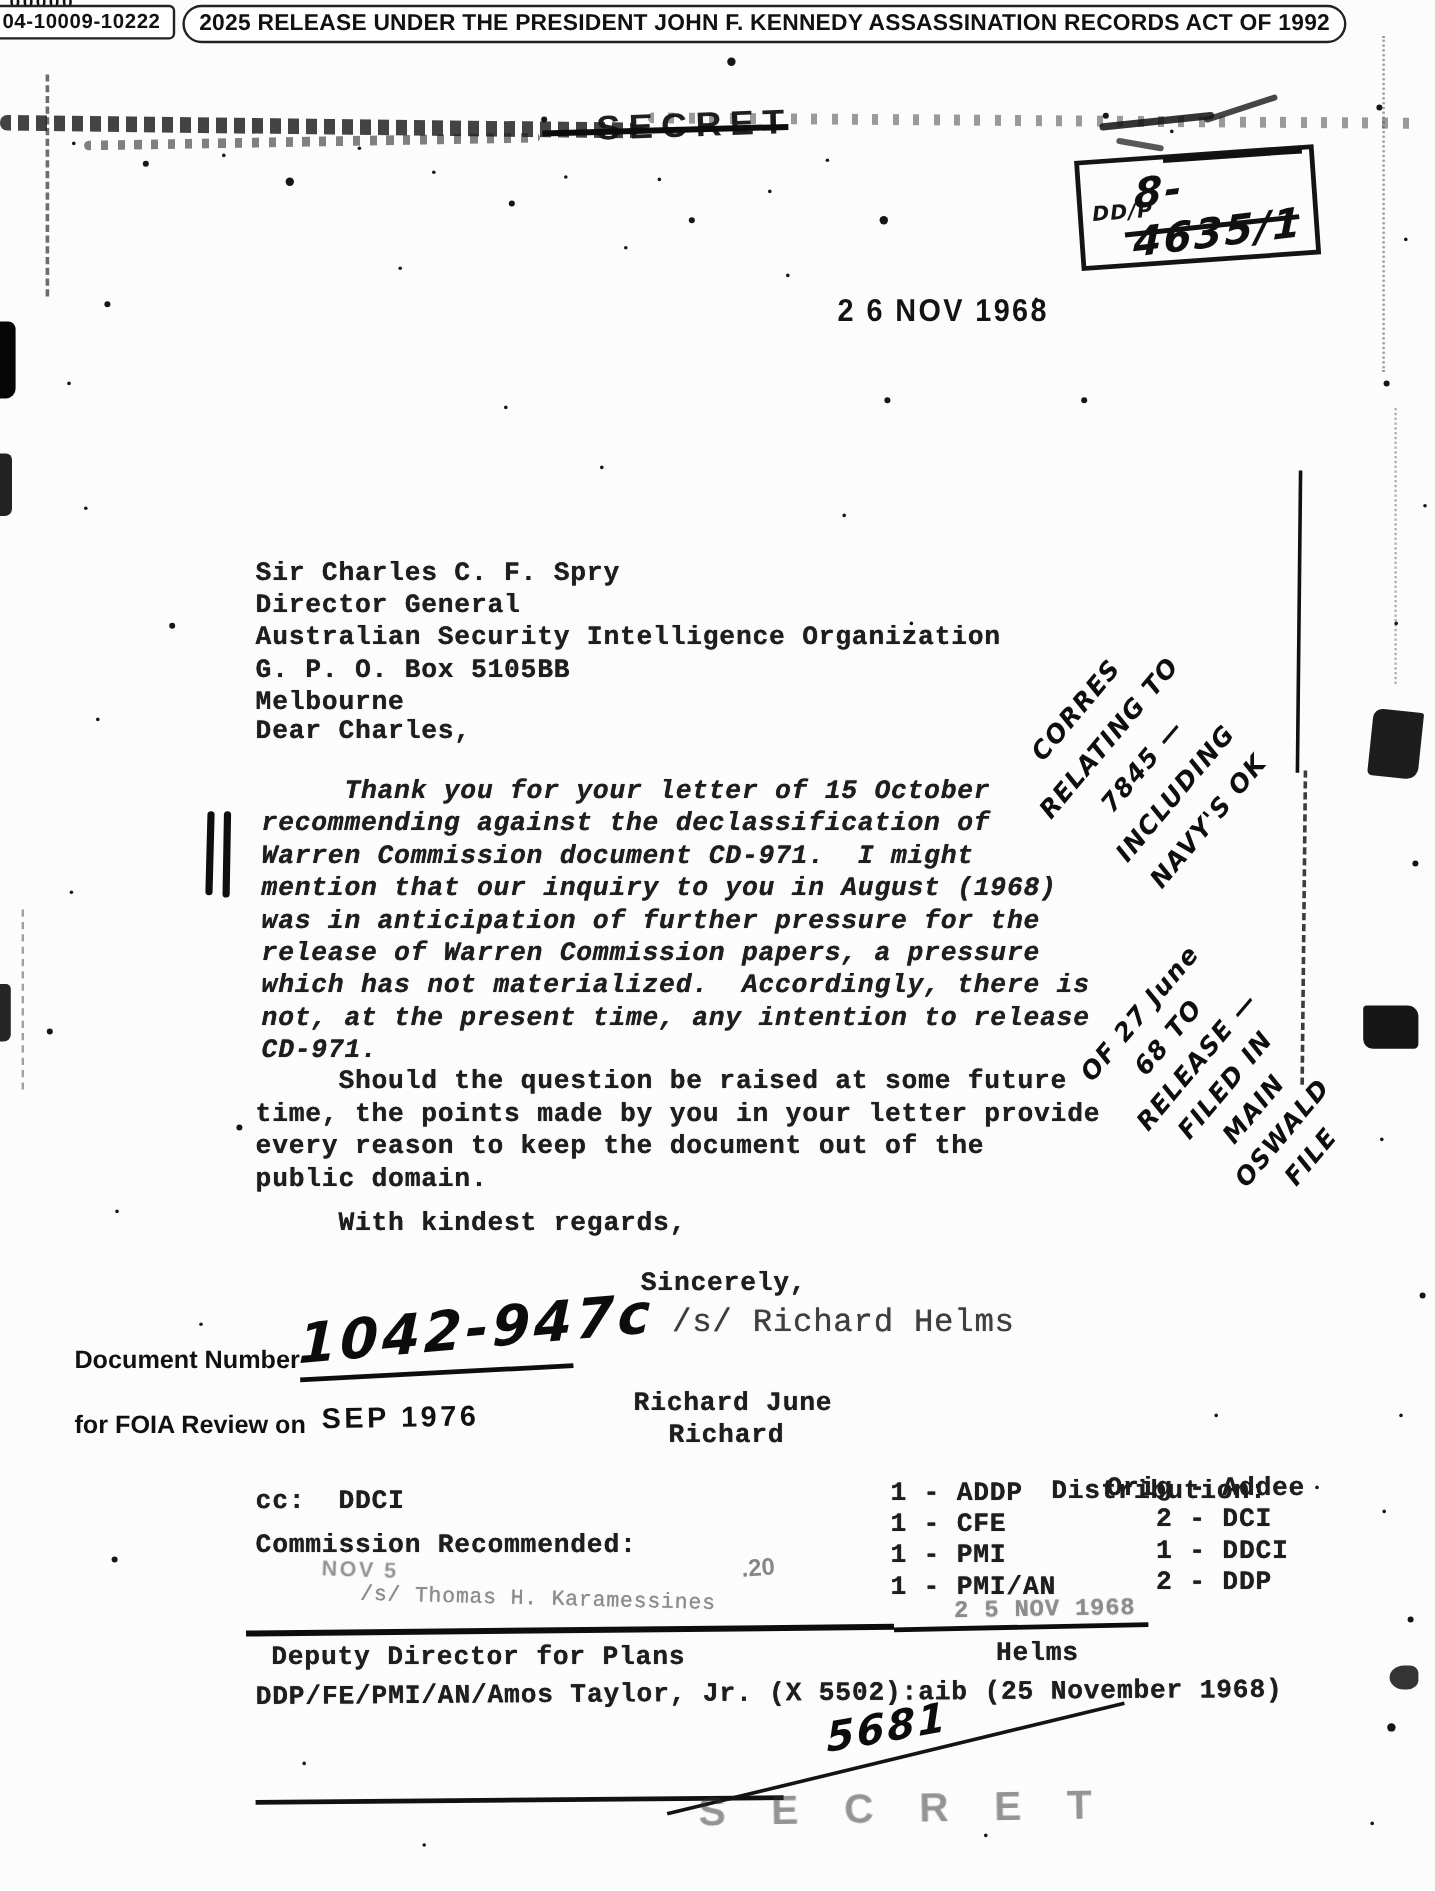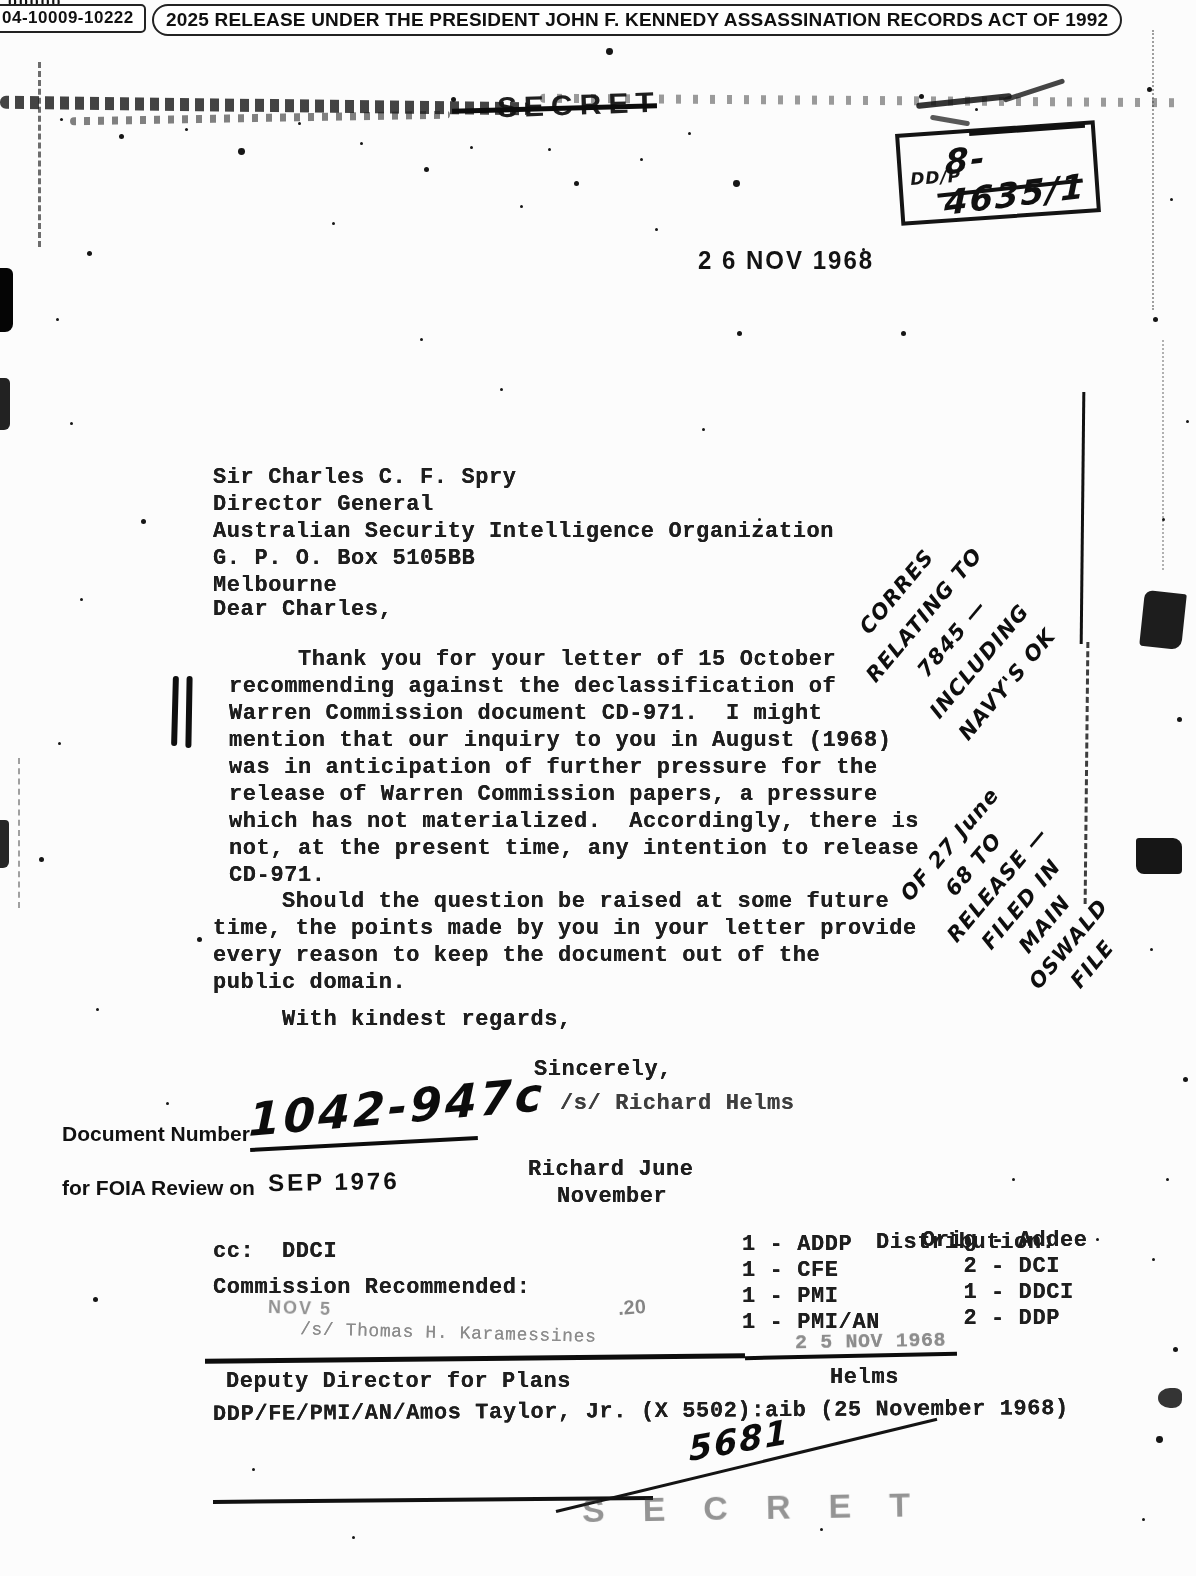--- a/index.html
+++ b/index.html
@@ -39,25 +39,25 @@
   .routing .nline{position:absolute;left:34px;top:56px;width:146px;height:4px;background:#111;transform:rotate(-2deg);}
   .routing .tbar{position:absolute;left:70px;top:-2px;width:116px;height:5px;background:#111;}
   .rem1{left:916px;top:98px;width:96px;height:6px;background:#111;transform:rotate(-6deg);border-radius:3px;opacity:.85;}
   .rem2{left:1002px;top:88px;width:64px;height:5px;background:#161616;transform:rotate(-18deg);border-radius:3px;opacity:.8;}
   .rem3{left:930px;top:118px;width:40px;height:5px;background:#131313;transform:rotate(10deg);border-radius:3px;opacity:.7;}
   
   .daterec{left:698px;top:246px;font-size:24px;letter-spacing:2px;color:#131313;transform:scaleY(1.1);}
   
   .addr{left:213px;top:464px;}
   .salut{left:213px;top:596px;}
-  .para1{left:229px;top:646px;}
+  .para1{left:218px;top:646px;font-style:italic;}
   .para2{left:213px;top:888px;}
   .regards{left:213px;top:1006px;}
   .closing{left:534px;top:1056px;}
-  .signed{left:560px;top:1090px;font-weight:700;opacity:.85;font-size:22px;}
+  .signed{left:560px;top:1090px;font-weight:400;opacity:.85;font-size:27px;}
   .signername{left:528px;top:1156px;}
   .signertitle{left:557px;top:1183px;}
   
   .mk1{left:172px;top:676px;width:6px;height:70px;background:#0f0f0f;border-radius:3px;transform:rotate(1.5deg);}
   .mk2{left:186px;top:676px;width:6px;height:72px;background:#0f0f0f;border-radius:3px;transform:rotate(1deg);}
   
   .note{position:absolute;font:italic 700 21px "DejaVu Sans",sans-serif;letter-spacing:1.2px;color:#0e0e0e;
         text-align:center;white-space:pre;}
   .noteA{left:868px;top:548px;line-height:36px;transform:rotate(-50deg);}
   .noteB{left:950px;top:796px;line-height:31px;transform:rotate(-50deg);}
@@ -144,21 +144,21 @@
   <div class="abs sans daterec">2 6 NOV 1968</div>
 
   <div class="tw addr"><div class="addr-line">Sir Charles C. F. Spry</div><div class="addr-line">Director General</div><div class="addr-line">Australian Security Intelligence Organization</div><div class="addr-line">G. P. O. Box 5105BB</div><div class="addr-line">Melbourne</div></div>
   <div class="tw salut">Dear Charles,</div>
   <div class="tw para1"><div class="body-line">     Thank you for your letter of 15 October</div><div class="body-line">recommending against the declassification of</div><div class="body-line">Warren Commission document CD-971.  I might</div><div class="body-line">mention that our inquiry to you in August (1968)</div><div class="body-line">was in anticipation of further pressure for the</div><div class="body-line">release of Warren Commission papers, a pressure</div><div class="body-line">which has not materialized.  Accordingly, there is</div><div class="body-line">not, at the present time, any intention to release</div><div class="body-line">CD-971.</div></div>
   <div class="tw regards">     With kindest regards,</div>
   <div class="tw para2"><div class="body-line">     Should the question be raised at some future</div><div class="body-line">time, the points made by you in your letter provide</div><div class="body-line">every reason to keep the document out of the</div><div class="body-line">public domain.</div></div>
   <div class="tw closing">Sincerely,</div>
   <div class="tw signed">/s/ Richard Helms</div>
   <div class="tw signername">Richard June</div>
-  <div class="tw signertitle">November</div>
+  <div class="tw signertitle">Richard</div>
 
   <div class="abs mk1"></div>
   <div class="abs mk2"></div>
 
   <div class="note noteA"><div class="note-line">CORRES</div><div class="note-line">RELATING TO</div><div class="note-line">7845 —</div><div class="note-line">INCLUDING</div><div class="note-line">NAVY'S OK</div></div>
   <div class="note noteB"><div class="note-line">OF 27 June</div><div class="note-line">68 TO</div><div class="note-line">RELEASE —</div><div class="note-line">FILED IN</div><div class="note-line">MAIN</div><div class="note-line">OSWALD</div><div class="note-line">FILE</div></div>
 
   <div class="abs vline1"></div>
   <div class="abs vline2"></div>
 

